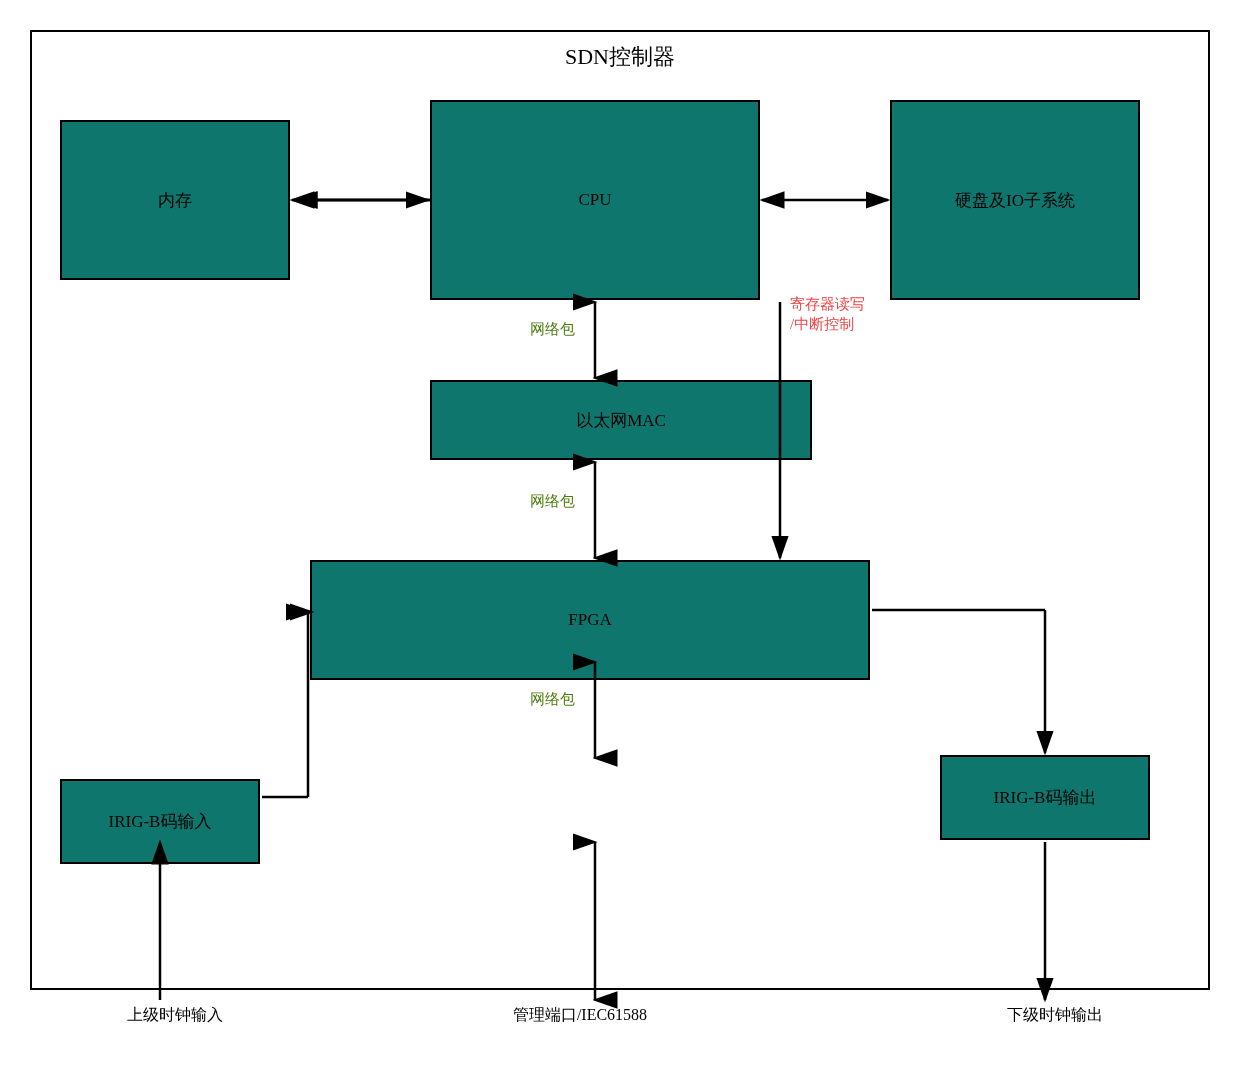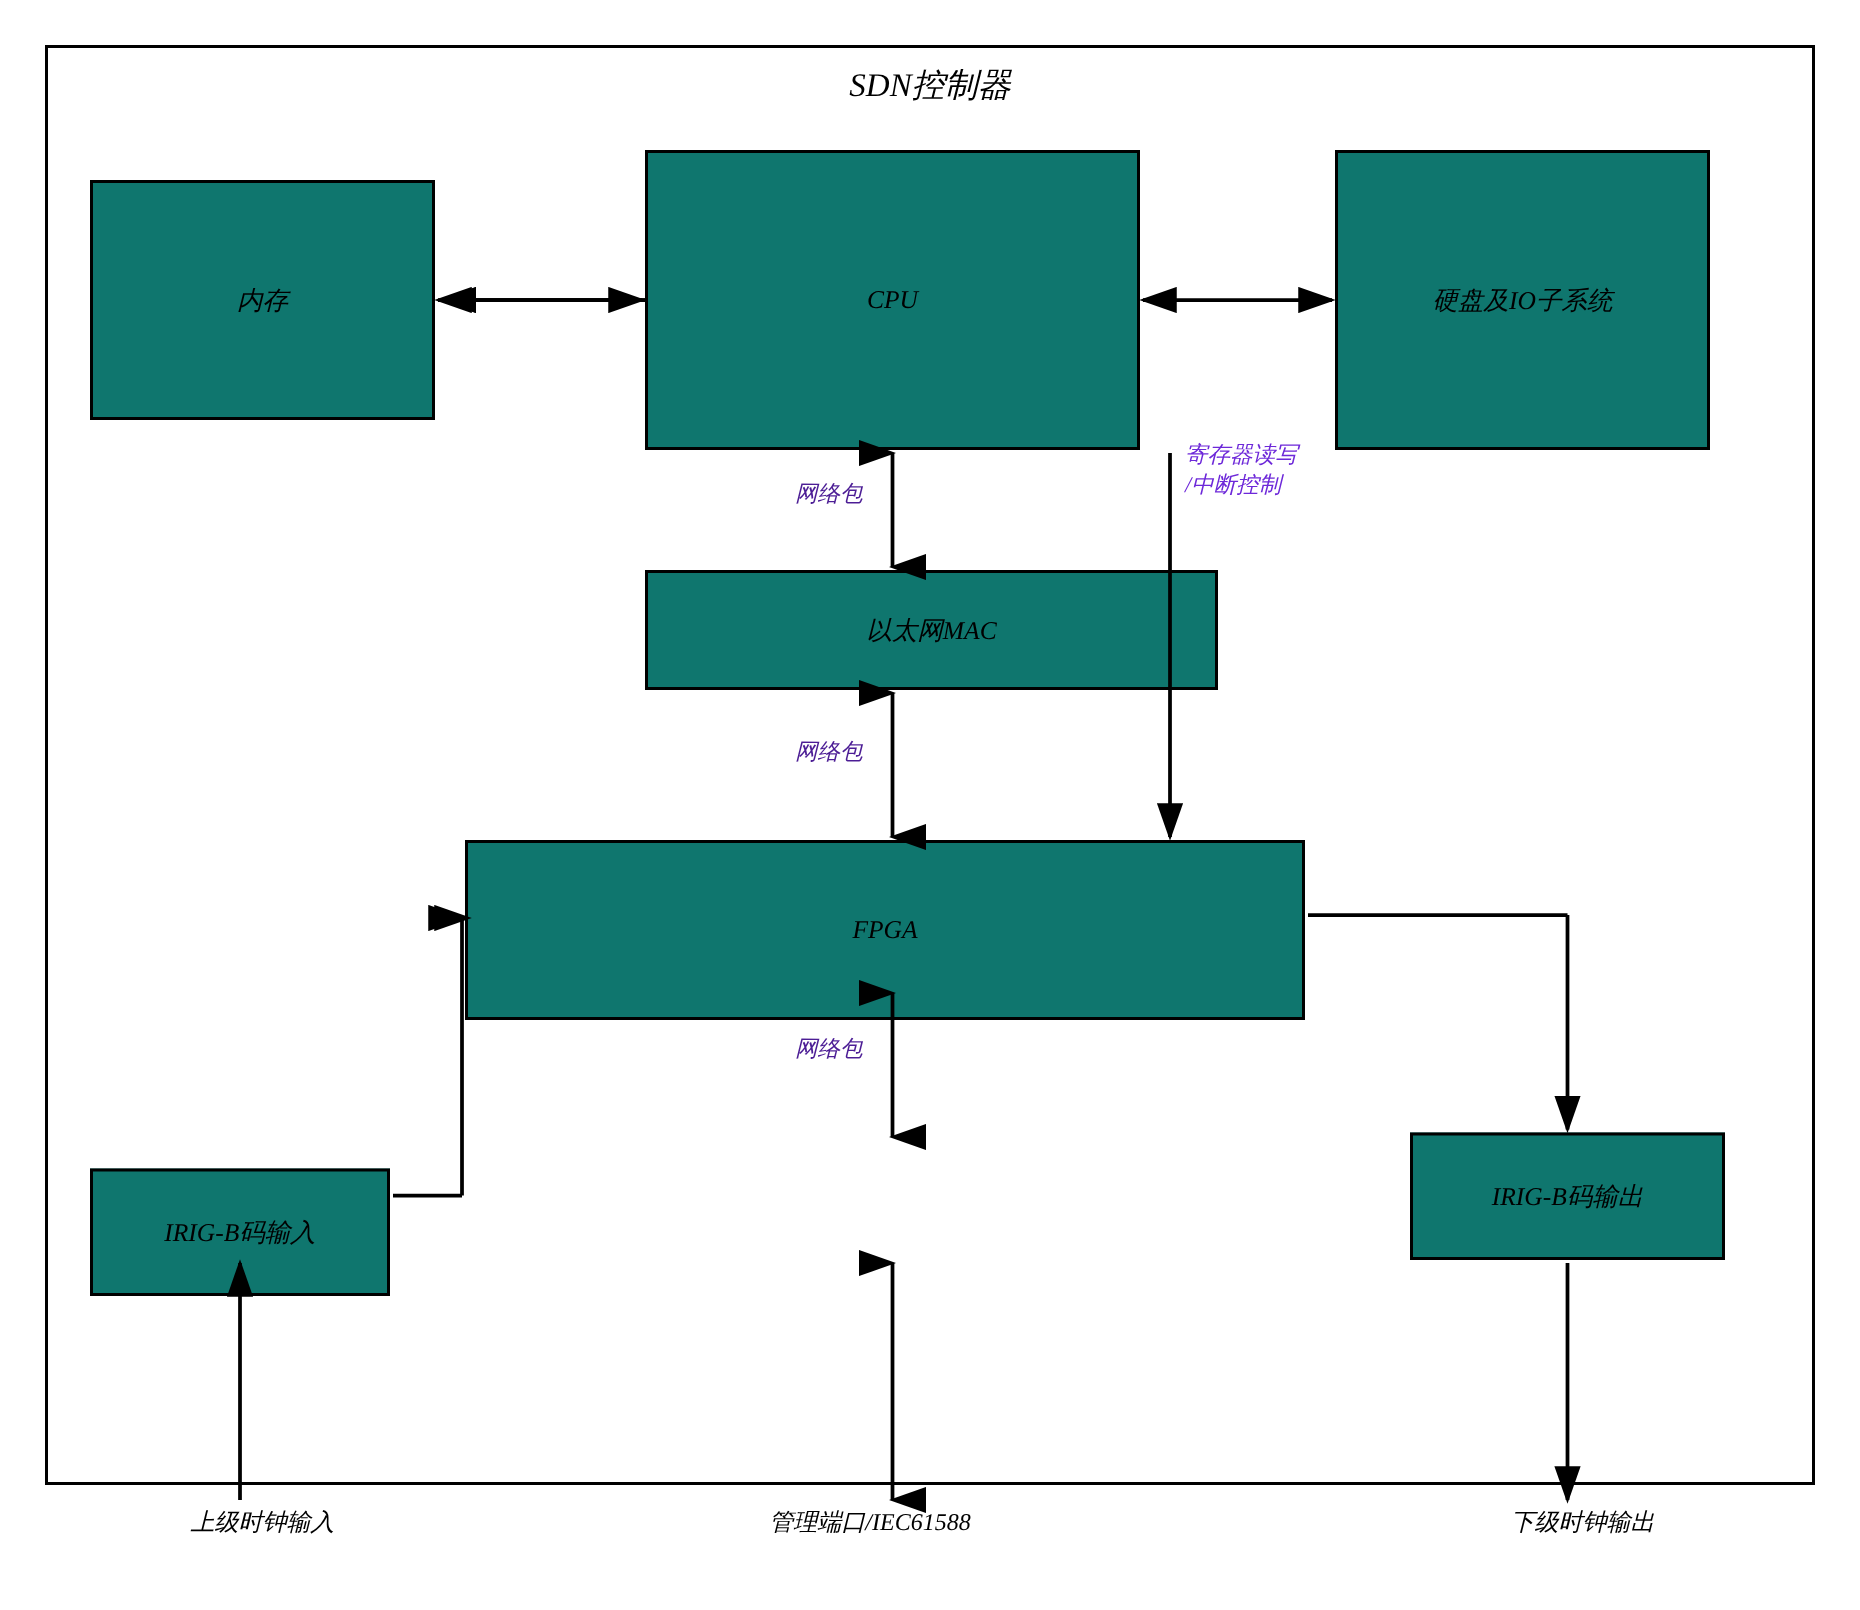--- a/index.html
+++ b/index.html
@@ -10,21 +10,20 @@
       width: 1240px;
       height: 1073px;
       overflow: hidden;
       position: relative;
     }
     .diagram-container {
       position: relative;
       width: 1240px;
       height: 1073px;
       background: #fff;
-      font-style: italic;
     }
     
     .sdn-border {
       position: absolute;
       left: 30px;
       top: 30px;
       width: 1180px;
       height: 960px;
       border: 2px solid #000;
     }
@@ -87,21 +86,21 @@
     .box-irig-out {
       left: 940px; top: 755px;
       width: 210px; height: 85px;
     }
 
     
     .arrow-label {
       position: absolute;
       font-size: 15px;
       text-align: center;
-      color: #4c1d95;
+      color: #4d7c0f;
     }
 
     
     .arrows-svg {
       position: absolute;
       top: 0; left: 0;
       width: 1240px;
       height: 1073px;
       pointer-events: none;
     }
@@ -112,21 +111,21 @@
       font-size: 16px;
       text-align: center;
       color: #000;
     }
 
     
     .side-label {
       position: absolute;
       font-size: 15px;
       text-align: left;
-      color: #6d28d9;
+      color: #ef4444;
       line-height: 1.4;
     }
   </style>
 </head>
 <body>
 
 <div class="diagram-container">
 
   <div class="sdn-border">
     <div class="sdn-title">SDN控制器</div>

